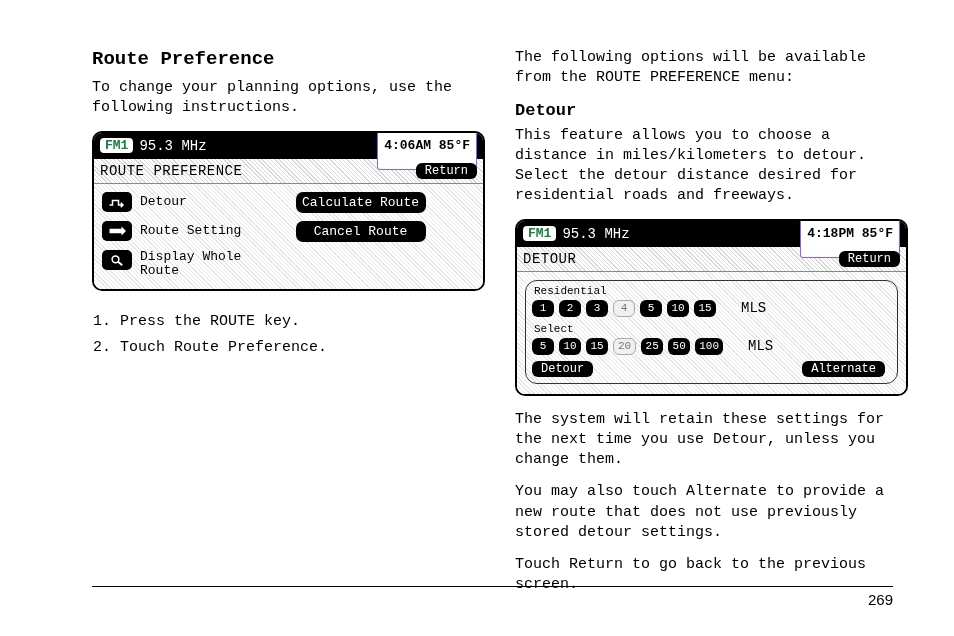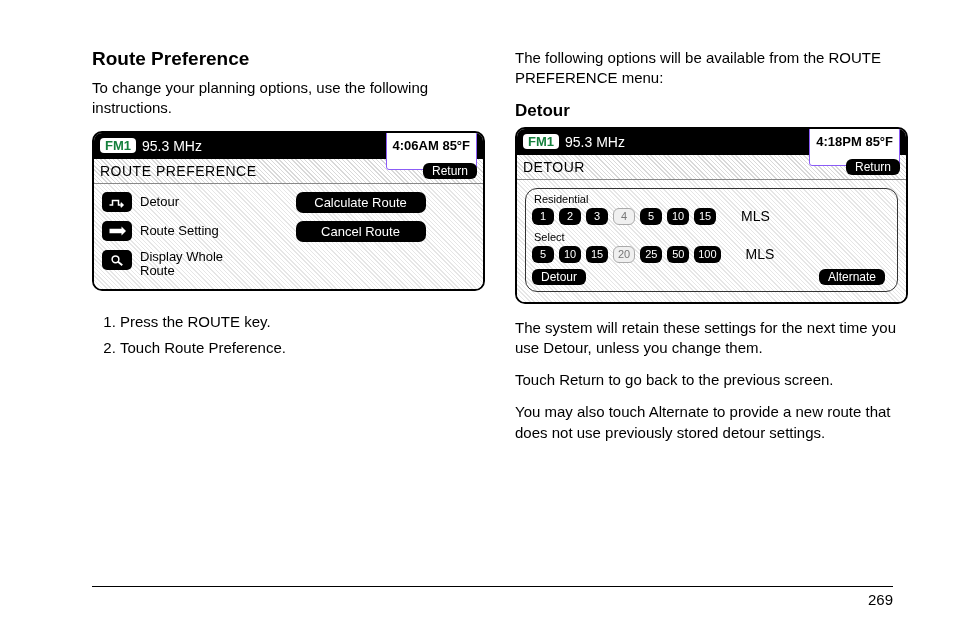--- a/index.html
+++ b/index.html
@@ -1,18 +1,18 @@
 <!DOCTYPE html>
 <html><head>
 <meta charset="utf-8">
 <style>
   html,body{margin:0;padding:0;background:#fff;font-family:Arial,Helvetica,sans-serif;color:#000;}
   .page{width:954px;height:636px;position:relative;box-sizing:border-box;padding:48px 50px 30px 92px;}
   .cols{display:flex;gap:34px;}
-  .col{flex:1;min-width:0;}
+  .col{flex:1;min-width:0;font-family:Liberation Mono, monospace;}
   h2{font-size:19px;font-weight:bold;margin:0 0 8px 0;}
   h3{font-size:17px;font-weight:bold;margin:0 0 6px 0;}
   p{font-size:15px;line-height:1.35;margin:0 0 12px 0;}
   ol{font-size:15px;line-height:1.7;margin:18px 0 0 0;padding-left:28px;}
   .footer{position:absolute;left:92px;right:61px;bottom:28px;border-top:1.5px solid #000;text-align:right;padding-top:4px;font-size:15px;}
 
   .device{border:2px solid #000;border-radius:10px;background:#fff;margin:6px 0 6px 0;overflow:hidden;width:100%;}
   .dev-top{background:#000;color:#fff;display:flex;align-items:center;height:26px;padding:0 6px;font-size:14px;}
   .fm-badge{background:#fff;color:#15803d;font-weight:bold;border-radius:4px;padding:0 5px;margin-right:6px;font-size:13px;}
   .freq{flex:1;font-size:14px;}
@@ -94,20 +94,21 @@
 
     <ol>
       <li>Press the ROUTE key.</li>
       <li>Touch Route Preference.</li>
     </ol>
   </div>
 
   <div class="col">
     <p>The following options will be available from the ROUTE PREFERENCE menu:</p>
     <h3>Detour</h3>
+    <p>This feature allows you to choose a distance in miles/kilometers to detour. Select the detour distance desired for residential roads and freeways.</p>
 
     <div class="device">
       <div class="dev-top">
         <span class="fm-badge">FM1</span>
         <span class="freq">95.3 MHz</span>
         <span class="clock">4:18PM 85°F</span>
       </div>
       <div class="dev-bar">
         <span class="title">DETOUR</span>
         <span class="pill">Return</span>
@@ -138,22 +139,22 @@
               </div>
           <div class="det-bottom">
             <span class="pill">Detour</span>
             <span class="pill">Alternate</span>
           </div>
         </div>
       </div>
     </div>
 
     <p style="margin-top:14px;">The system will retain these settings for the next time you use Detour, unless you change them.</p>
+    <p>You may also touch Alternate to provide a new route that does not use previously stored detour settings.</p>
     <p>Touch Return to go back to the previous screen.</p>
-    <p>You may also touch Alternate to provide a new route that does not use previously stored detour settings.</p>
   </div>
 </div>
 
 <div class="footer">
   <span>269</span>
 </div>
 
 </div>
 
 </body></html>

